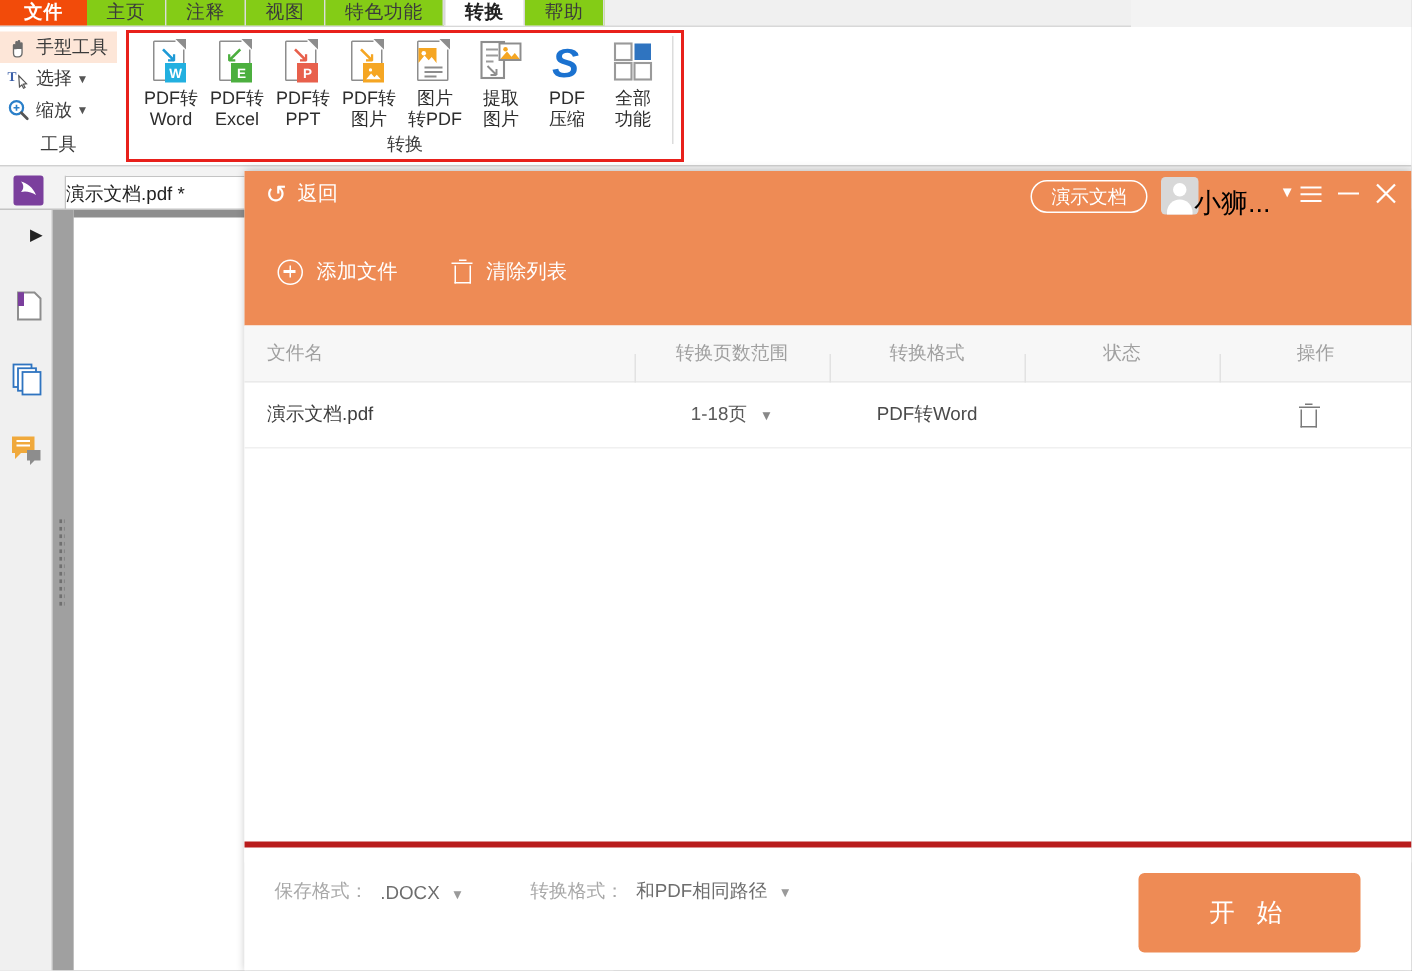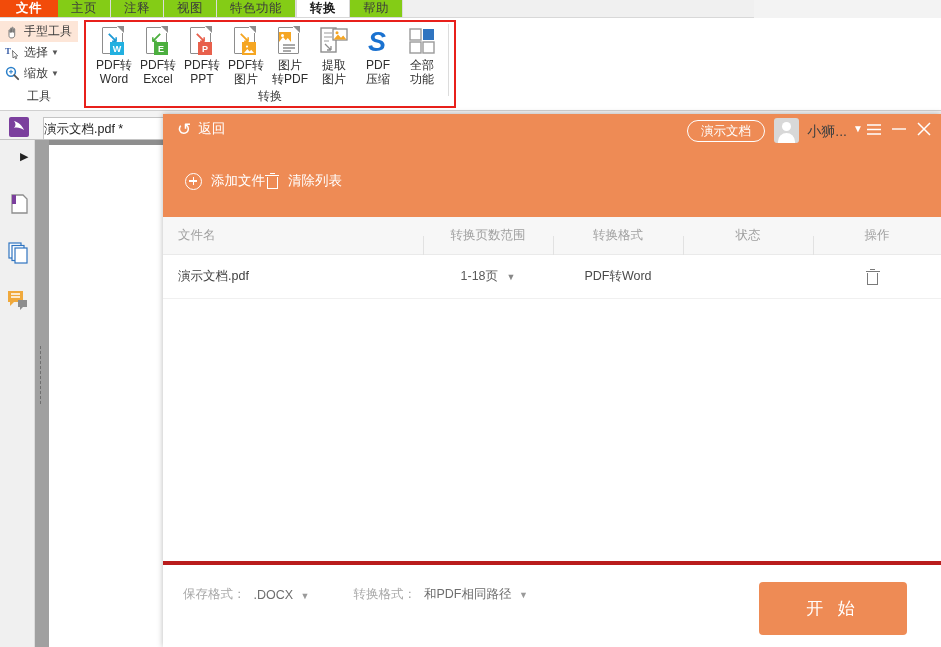--- a/index.html
+++ b/index.html
@@ -112,29 +112,29 @@
     position: absolute; right: 176px; top: 6px; height: 22px; padding: 0 13px;
     border: 1px solid #fff; border-radius: 11px; color: #fff; font-size: 12.5px;
     display: flex; align-items: center; cursor: pointer;
   }
   .avatar { position: absolute; right: 142px; top: 4px; width: 25px; height: 25px;
     background: #d8d8d8; border-radius: 3px; overflow: hidden; }
   .avatar:before { content:""; position: absolute; left: 8px; top: 4px; width: 9px; height: 9px;
     border-radius: 50%; background: #fff; }
   .avatar:after { content:""; position: absolute; left: 4px; top: 15px; width: 17px; height: 11px;
     border-radius: 9px 9px 0 0; background: #fff; }
-  .uname { position: absolute; right: 94px; top: 9px; color: #404040; font-size: 14px; cursor: pointer;}
+  .uname { position: absolute; right: 94px; top: 9px; color: #000000; font-size: 18px; cursor: pointer;}
   .udrop { position: absolute; right: 78px; top: 9px; color: #fff; font-size: 10px; cursor: pointer;}
   .winbtn { position: absolute; top: 4px; color: #fff; cursor: pointer;
     font-size: 15px; width: 22px; height: 22px; display: flex; align-items: center; justify-content: center; }
   .hamburger { right: 56px; }
   .minbtn { right: 31px; }
   .closebtn { right: 6px; font-size: 17px; }
 
-  .head-actions { position: absolute; left: 22px; top: 58px; display: flex; }
+  .head-actions { position: absolute; left: 22px; top: 58px; display: flex; gap: 36px; }
   .head-action { display: flex; align-items: center; color: #fff; font-size: 13.5px; cursor: pointer; }
   .hdr-plus { width: 17px; height: 17px; border: 1.4px solid #fff; border-radius: 50%;
     margin-right: 9px; position: relative; }
   .hdr-plus:before { content:""; position: absolute; left: 3px; top: 6.8px; width: 8px; height: 1.4px; background: #fff;}
   .hdr-plus:after  { content:""; position: absolute; left: 6.8px; top: 3px; width: 1.4px; height: 8px; background: #fff;}
   .trash-ico { width: 14px; height: 16px; position: relative; margin-right: 9px; }
   .trash-ico .lid { position: absolute; left: 0; top: 2px; width: 14px; height: 1.3px; background: currentColor;}
   .trash-ico .hdl { position: absolute; left: 4.5px; top: 0; width: 5px; height: 1.3px; background: currentColor;}
   .trash-ico .can { position: absolute; left: 1.5px; top: 4px; width: 11px; height: 12px;
     border: 1.3px solid currentColor; border-top: none; }

